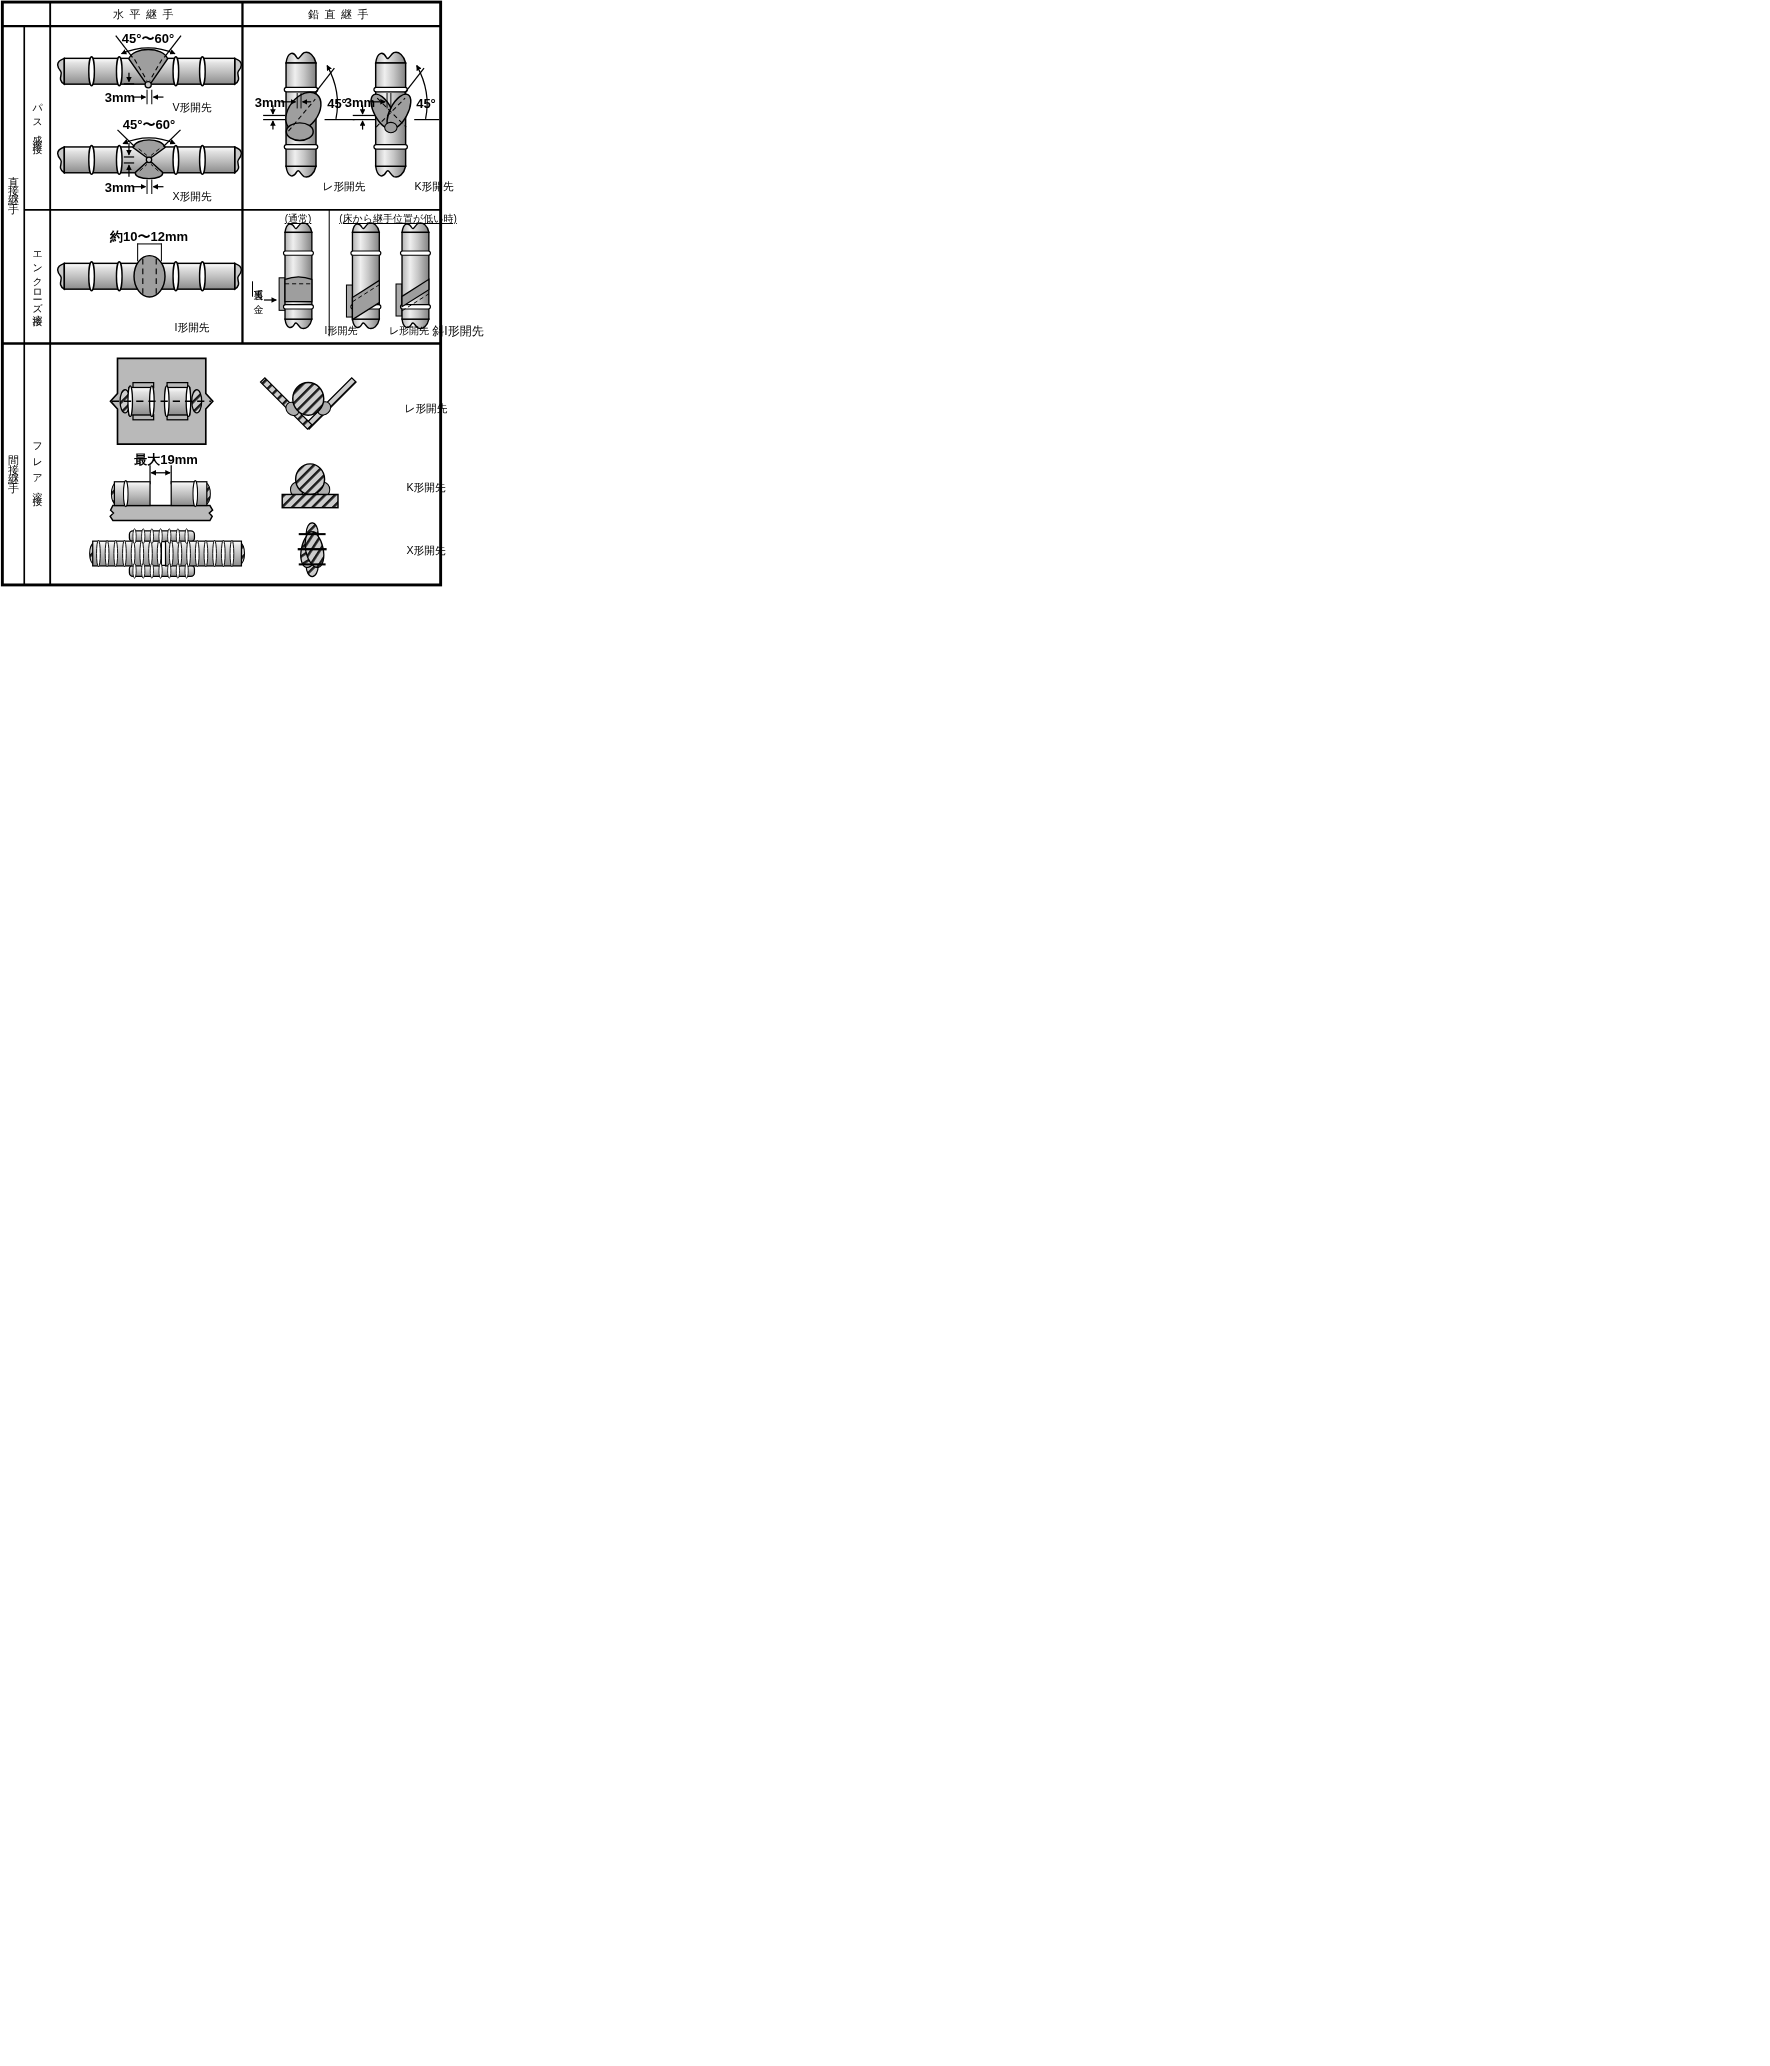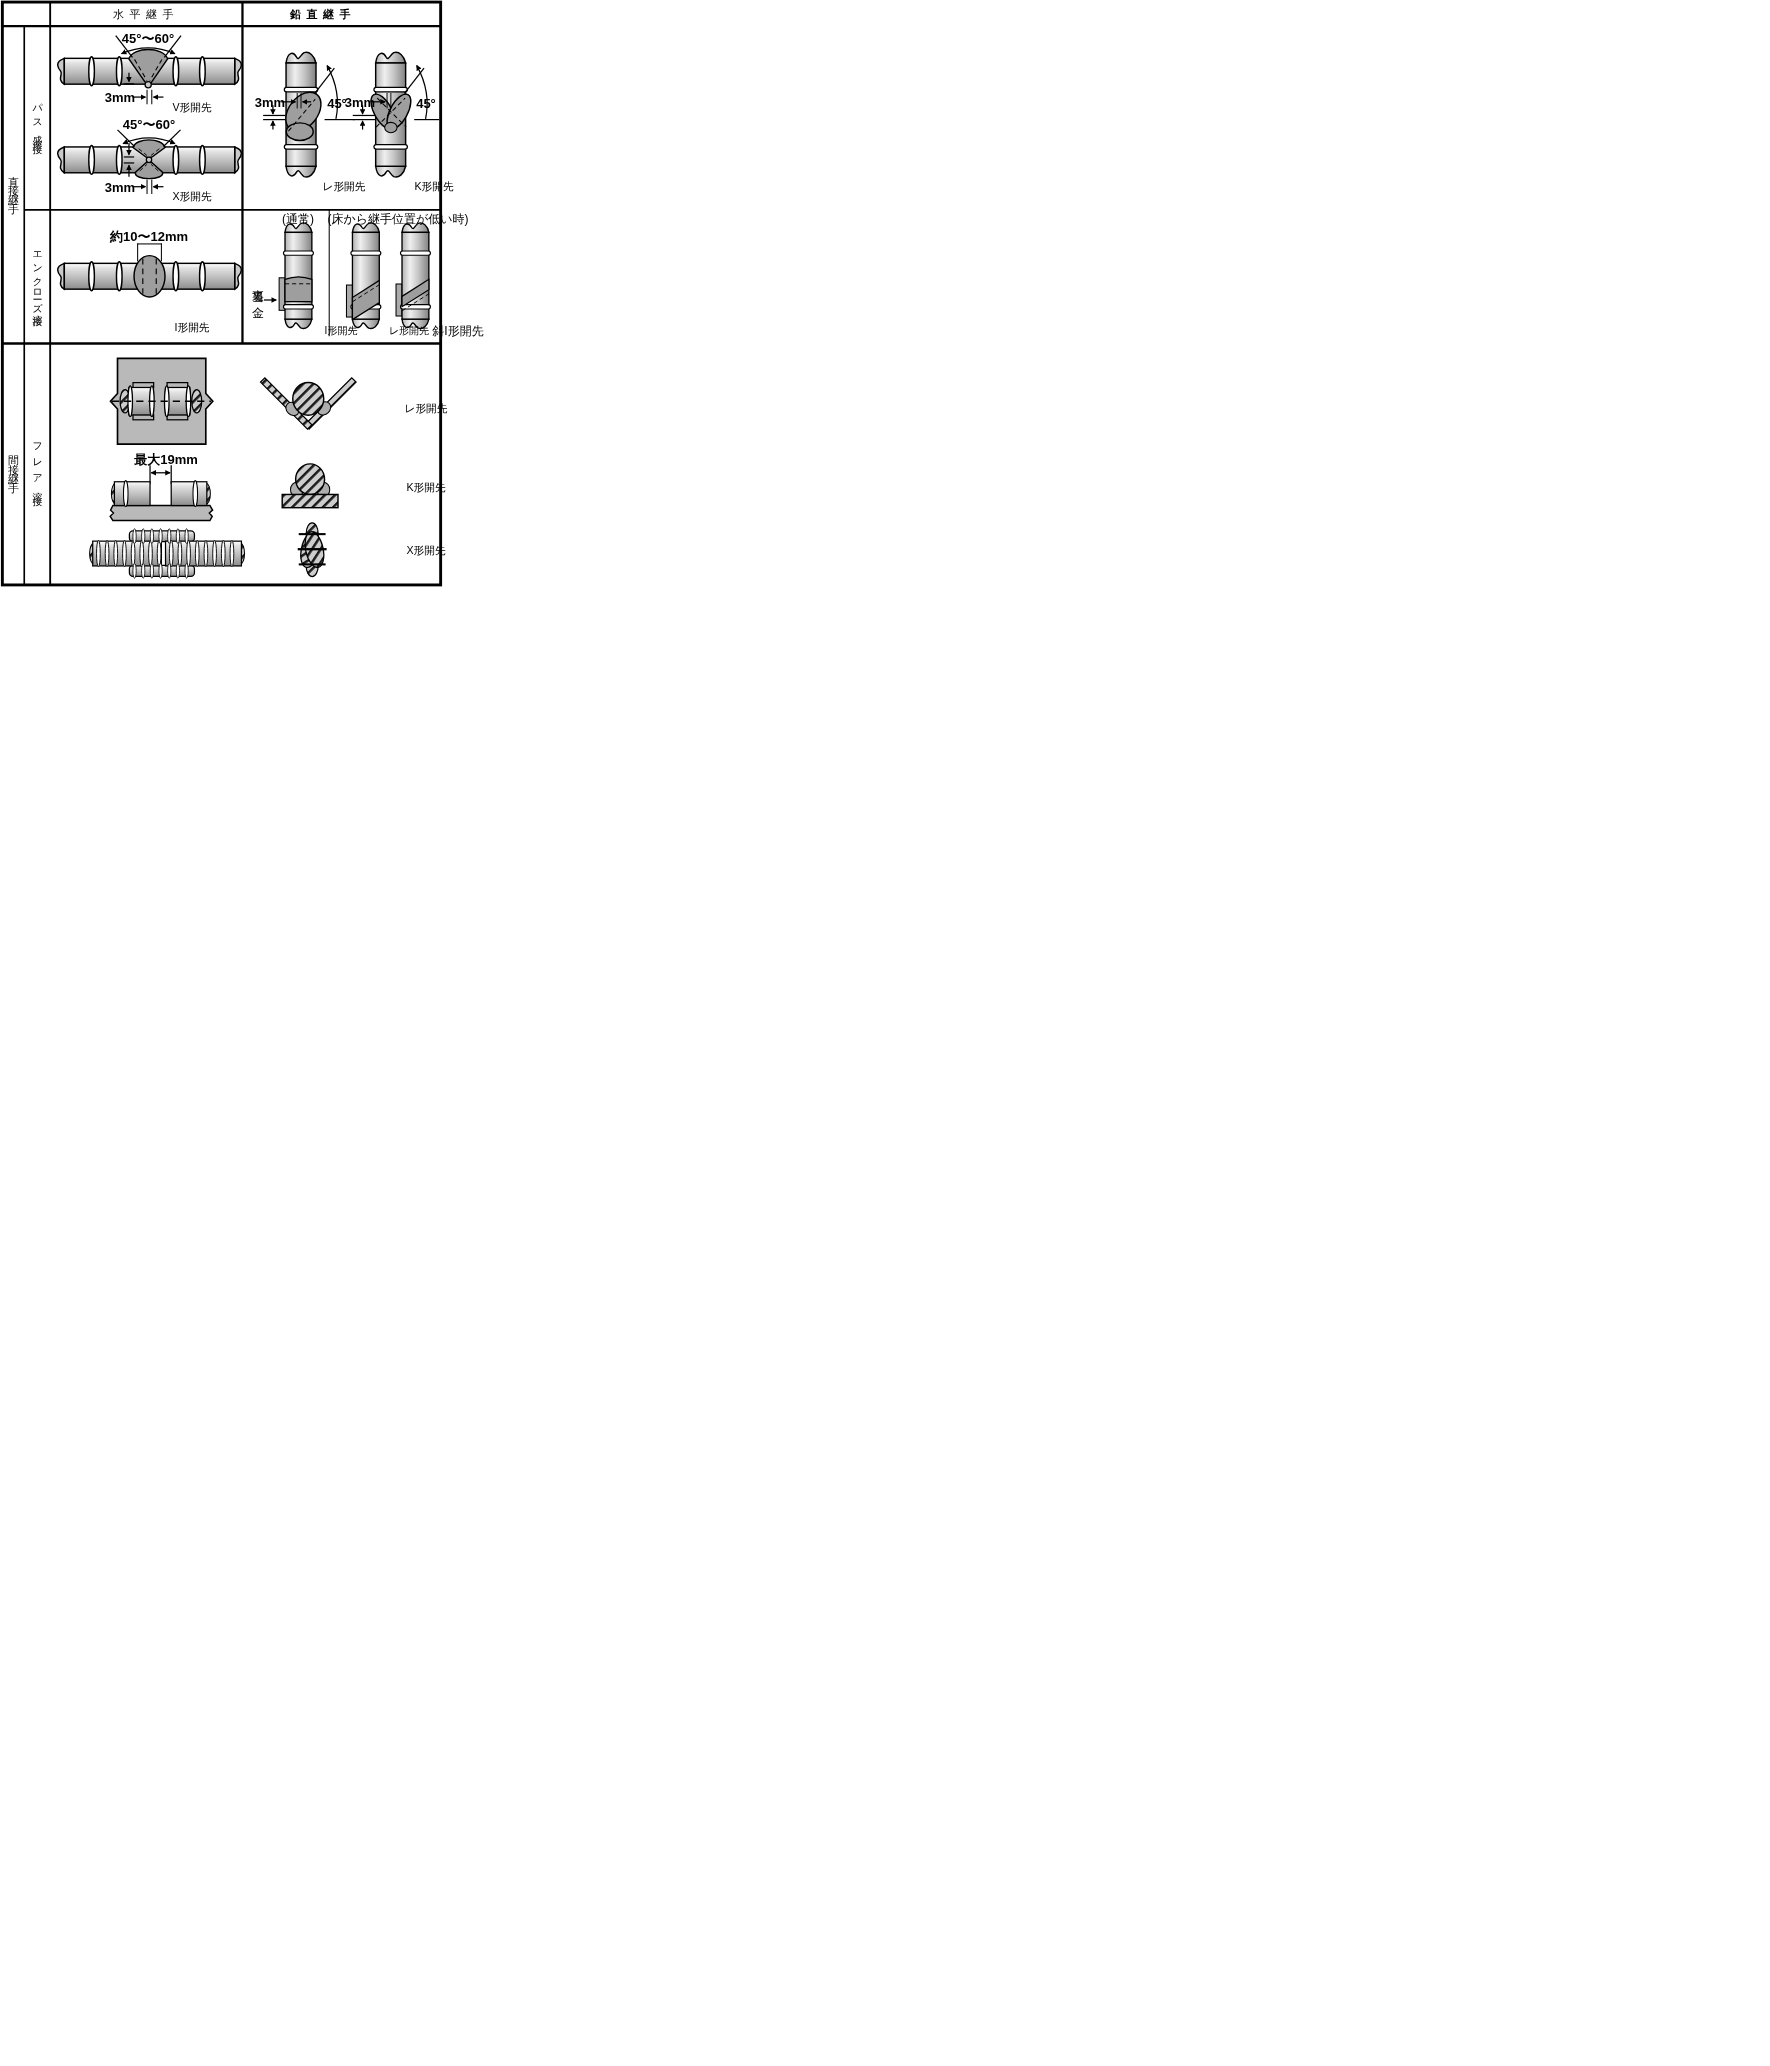--- a/index.html
+++ b/index.html
@@ -3,21 +3,21 @@
 <meta charset="utf-8">
 <style>
   html,body{margin:0;padding:0;background:#fff;}
   .stage{position:relative;width:487px;height:587px;background:#fff;overflow:hidden;
          font-family:"Liberation Sans","DejaVu Sans",sans-serif;color:#000;}
   .stage svg{position:absolute;left:0;top:0;width:443px;height:587px;}
   .lbl{position:absolute;transform:translate(-50%,-50%);white-space:nowrap;
        font-size:10.7px;line-height:1;color:#000;}
   .hdr{font-size:11px;letter-spacing:.5em;}
   .dim{font-size:13px;font-weight:bold;}
-  .small{font-size:12px;}
+  .small{font-size:10px;text-decoration:underline;}
   .name{font-size:10.7px;margin-left:43px;}
   .vlabel{writing-mode:vertical-rl;text-orientation:upright;}
 </style>
 </head>
 <body>
 
 <div class="stage">
 
 <svg viewBox="0 0 4284 5684">
   <defs>
@@ -289,21 +289,21 @@
       <ellipse cx="1468" cy="5527" rx="16" ry="72"></ellipse>
           <ellipse cx="1552" cy="5527" rx="16" ry="72"></ellipse>
       <ellipse cx="1636" cy="5527" rx="16" ry="72"></ellipse>
           <ellipse cx="1720" cy="5527" rx="16" ry="72"></ellipse>
       <ellipse cx="1804" cy="5527" rx="16" ry="72"></ellipse>
     </g>
   </g>
 </svg>
 
 <div class="lbl hdr" style="left:146px;top:14px;">水平継手</div>
-<div class="lbl hdr" style="left:323px;top:14px;font-weight:bold;">鉛直継手</div>
+<div class="lbl hdr" style="left:341px;top:14px;">鉛直継手</div>
 
 <div class="lbl vlabel" style="left:13px;top:185px;font-size:11px;letter-spacing:.8em;">直接継手</div>
 <div class="lbl vlabel" style="left:37px;top:118px;font-size:10px;letter-spacing:.45em;">パス盛溶接</div>
 <div class="lbl vlabel" style="left:37px;top:277px;font-size:10px;letter-spacing:.08em;">エンクローズ溶接</div>
 <div class="lbl vlabel" style="left:13px;top:464px;font-size:11px;letter-spacing:.8em;">間接継手</div>
 <div class="lbl vlabel" style="left:37px;top:464px;font-size:10px;letter-spacing:.45em;">フレア溶接</div>
 
 <div class="lbl dim" style="left:148px;top:38px;">45°〜60°</div>
 <div class="lbl dim" style="left:120px;top:97px;">3mm</div>
 <div class="lbl name" style="left:149px;top:107px;">V形開先</div>

